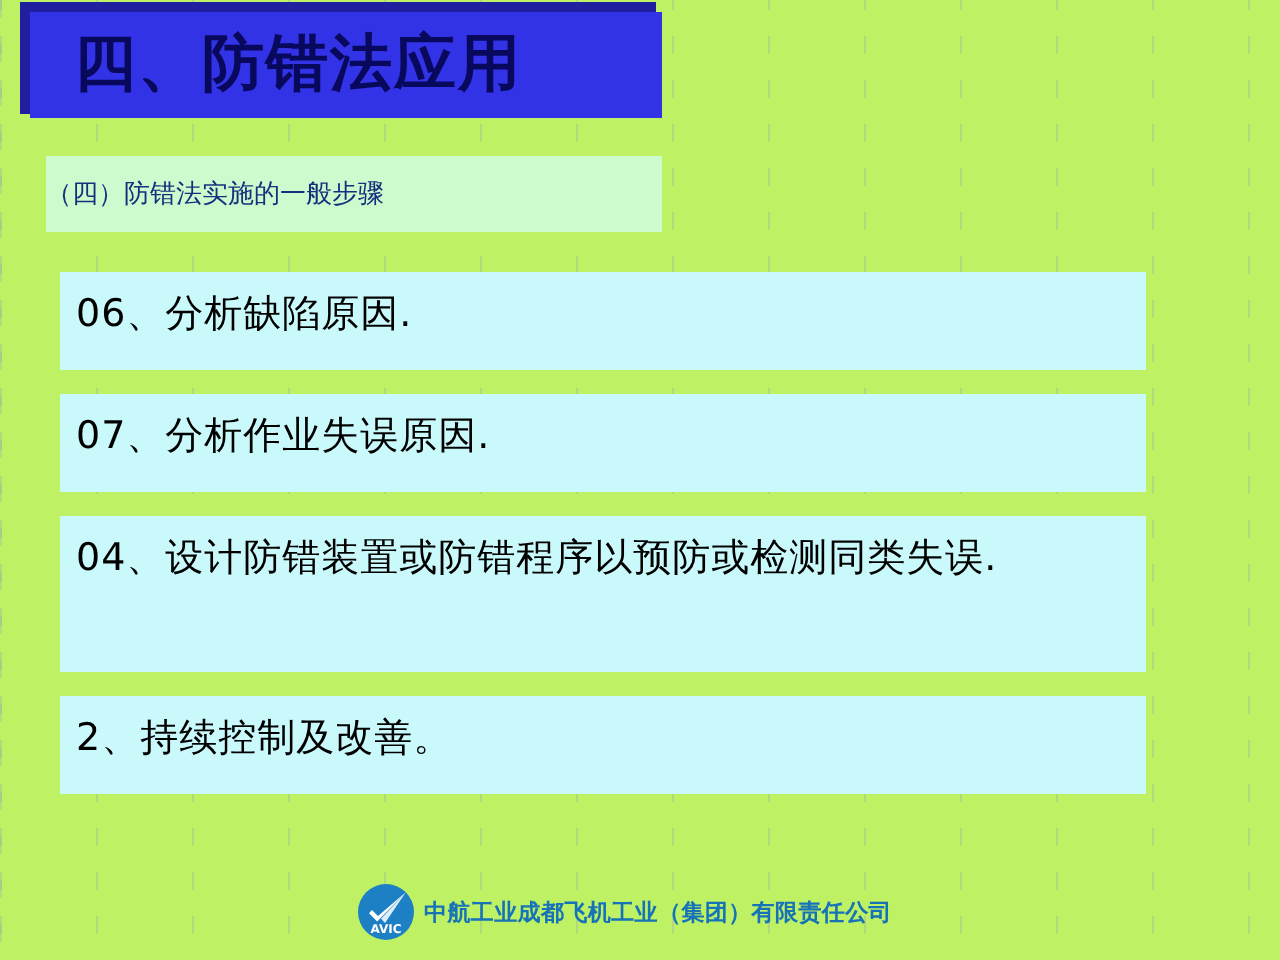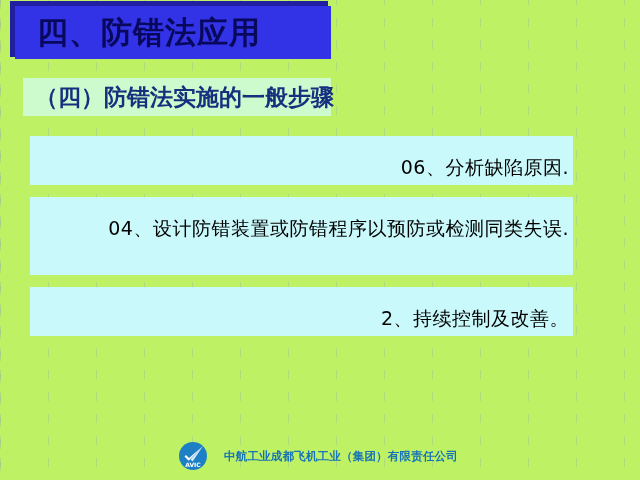--- a/index.html
+++ b/index.html
@@ -91,65 +91,62 @@
     position: absolute;
     left: 23px;
     top: 78px;
     width: 308px;
     height: 38px;
     background: #cdfbcd;
     display: flex;
     align-items: center;
   }
   .subtitle-box .subtitle-text {
-    font-size: 23px;
+    font-size: 13px;
     color: #16307e;
-    padding-left: 12px;
     line-height: 1;
     white-space: nowrap;
-    font-weight: bold;
   }
 
   
   .steps {
     position: absolute;
     left: 30px;
     top: 136px;
     width: 543px;
   }
   .step-bar {
     background: #caf9fc;
     box-sizing: border-box;
-    padding: 16px 4px 6px 8px;
+    padding: 6px 4px 6px 8px;
     margin-bottom: 12px;
     color: #000000;
     font-size: 19px;
     line-height: 30px;
     letter-spacing: 0.5px;
-    text-align: right;
   }
   .step-bar.one-line { height: 49px; }
   .step-bar.two-line { height: 78px; }
 
   
   .footer {
     position: absolute;
     left: 178px;
     top: 441px;
     display: flex;
     align-items: center;
   }
   .logo-mark {
     width: 30px;
     height: 30px;
     flex: 0 0 30px;
     position: relative;
   }
   .footer-text {
-    margin-left: 16px;
+    margin-left: 4px;
     display: flex;
     flex-direction: row;
   }
   .footer-cn {
     font-size: 11.5px;
     font-weight: bold;
     color: #1673b8;
     line-height: 13px;
     white-space: nowrap;
     letter-spacing: 0.2px;
@@ -190,20 +187,21 @@
   <div class="title-banner">
     <div class="title-text">四、防错法应用</div>
   </div>
 
   <div class="subtitle-box">
     <div class="subtitle-text">（四）防错法实施的一般步骤</div>
   </div>
 
   <div class="steps">
     <div class="step-bar one-line">06、分析缺陷原因.</div>
+    <div class="step-bar one-line">07、分析作业失误原因.</div>
     <div class="step-bar two-line">04、设计防错装置或防错程序以预防或检测同类失误.</div>
     <div class="step-bar one-line">2、持续控制及改善。</div>
   </div>
 
   <div class="footer">
     <div class="logo-mark">
       <svg width="30" height="30" viewBox="0 0 30 30" aria-hidden="true">
         <circle cx="15" cy="15" r="14" fill="#1d7fc4"></circle>
         <path d="M25 5 L11 17 L8 14 L6.5 15.6 L10.6 19.8 Z" fill="#ffffff"></path>
         <path d="M25 5 L14.5 20.5 L12.5 18.4 Z" fill="#dcecf8"></path>

